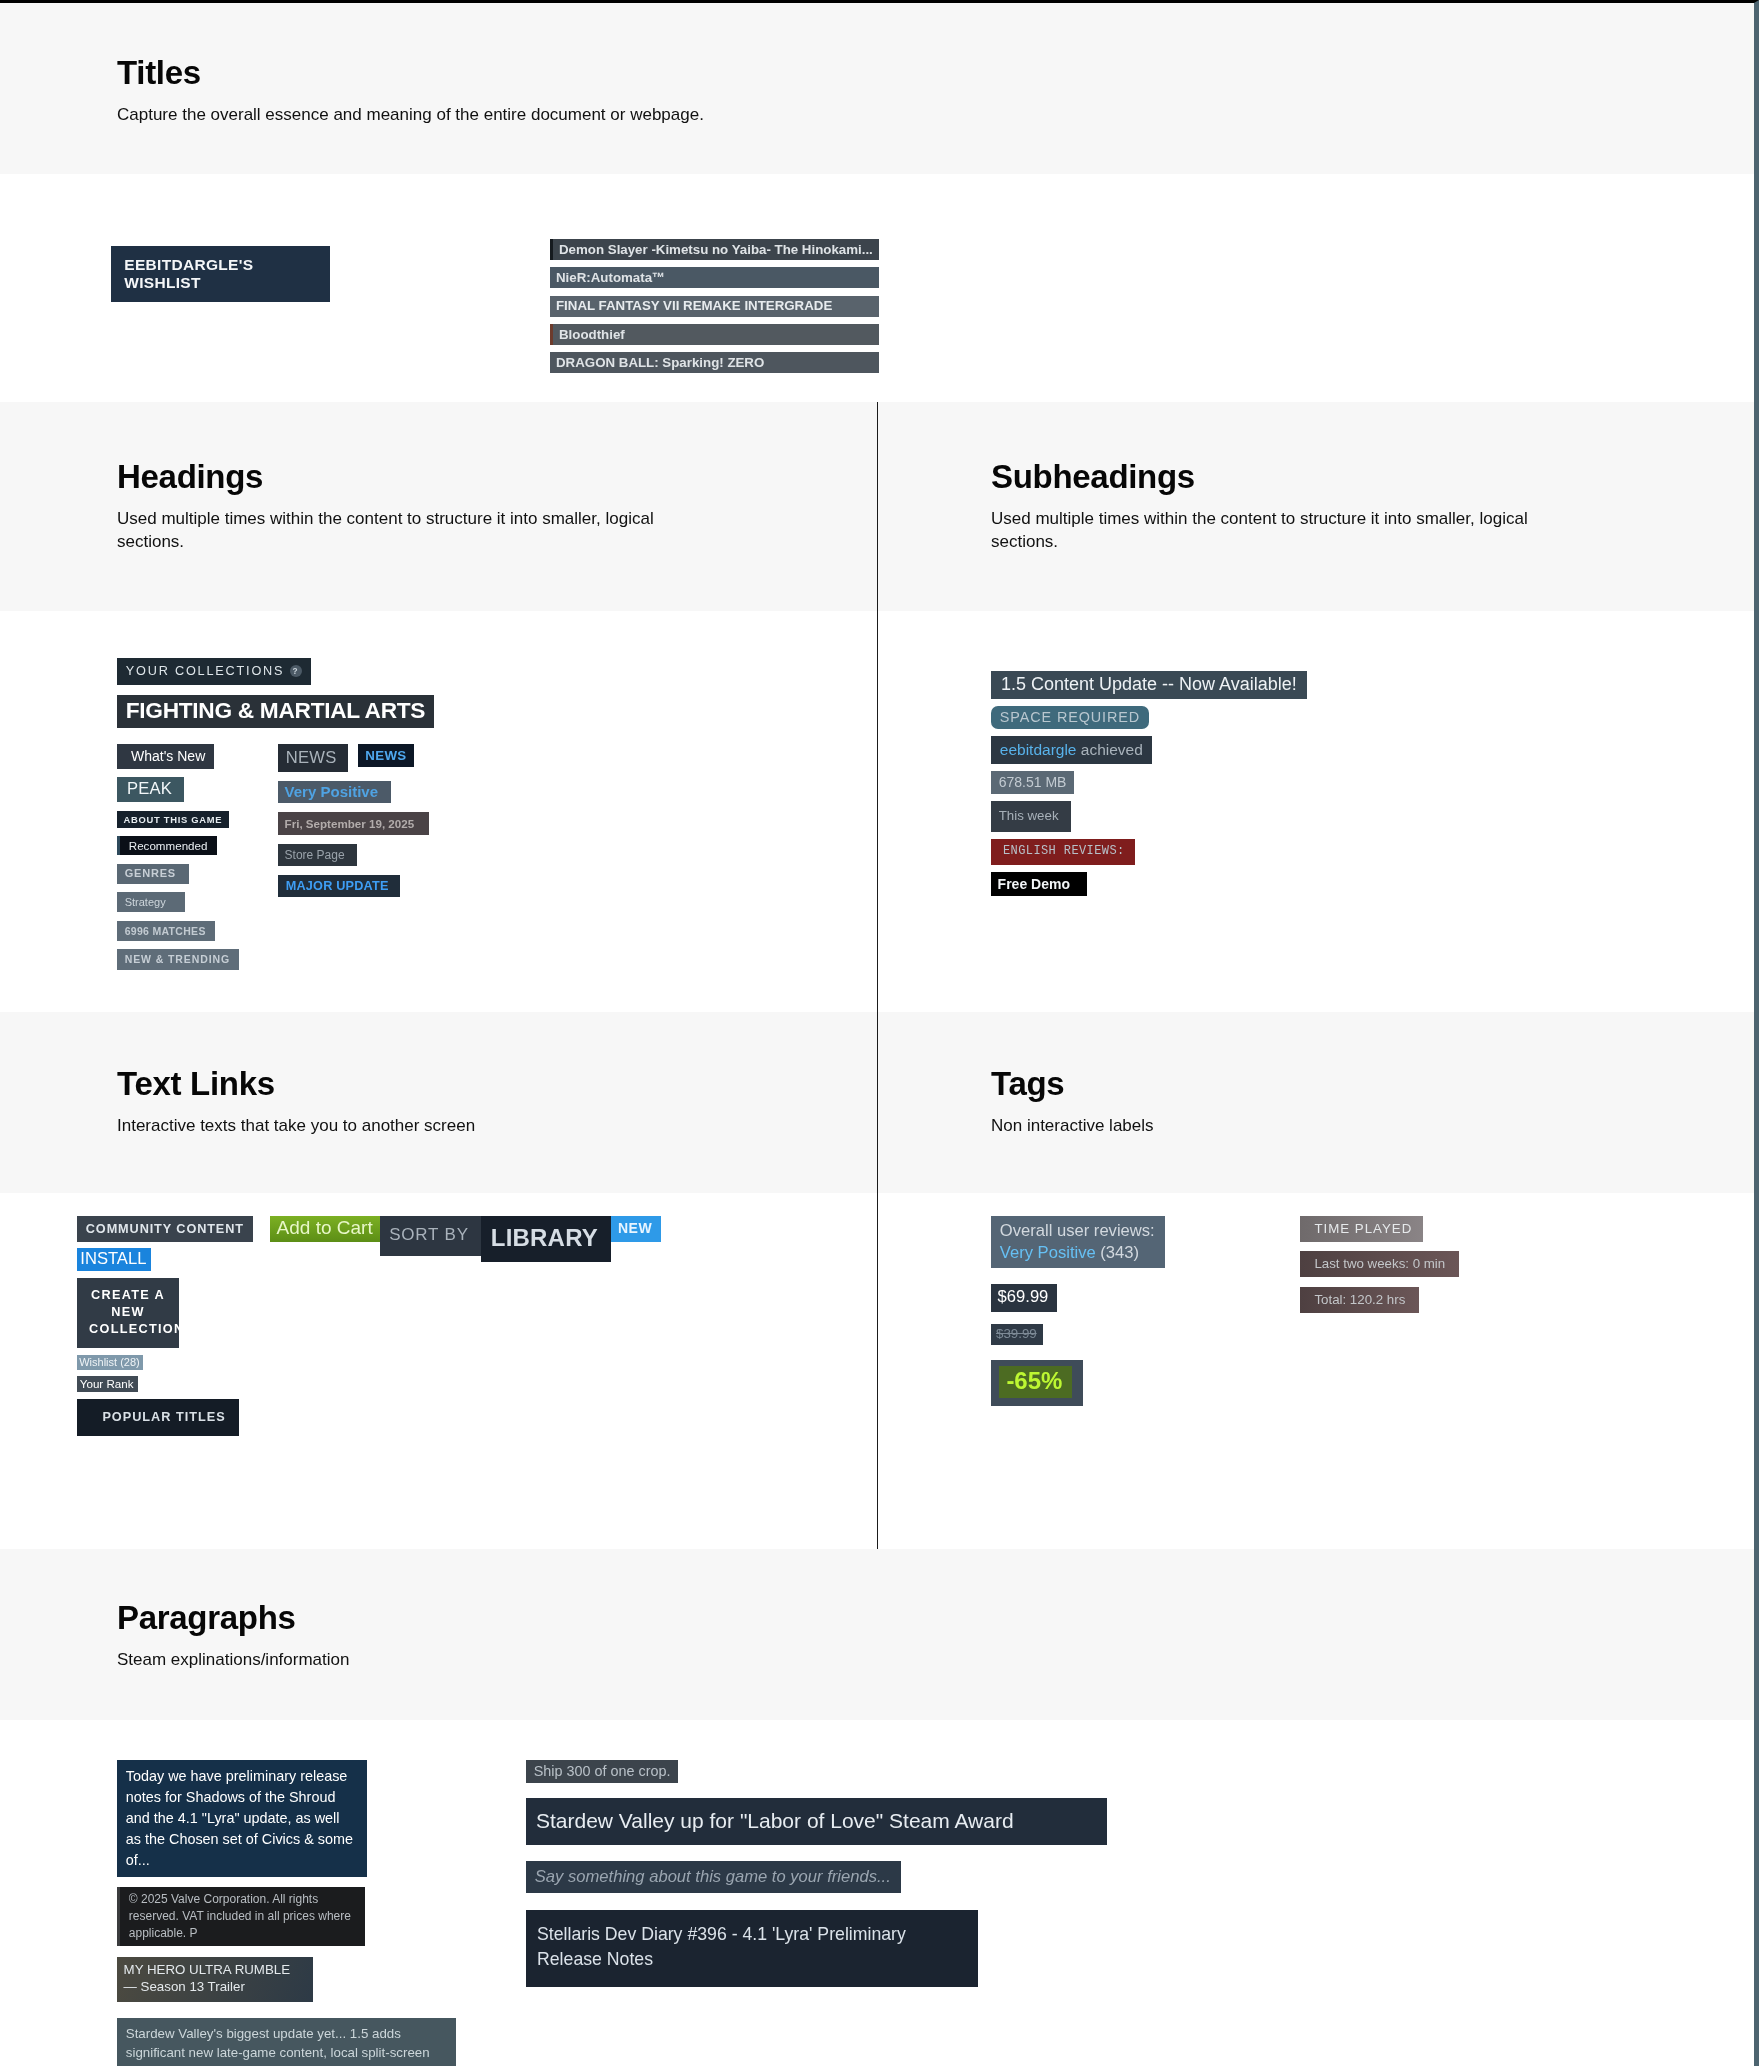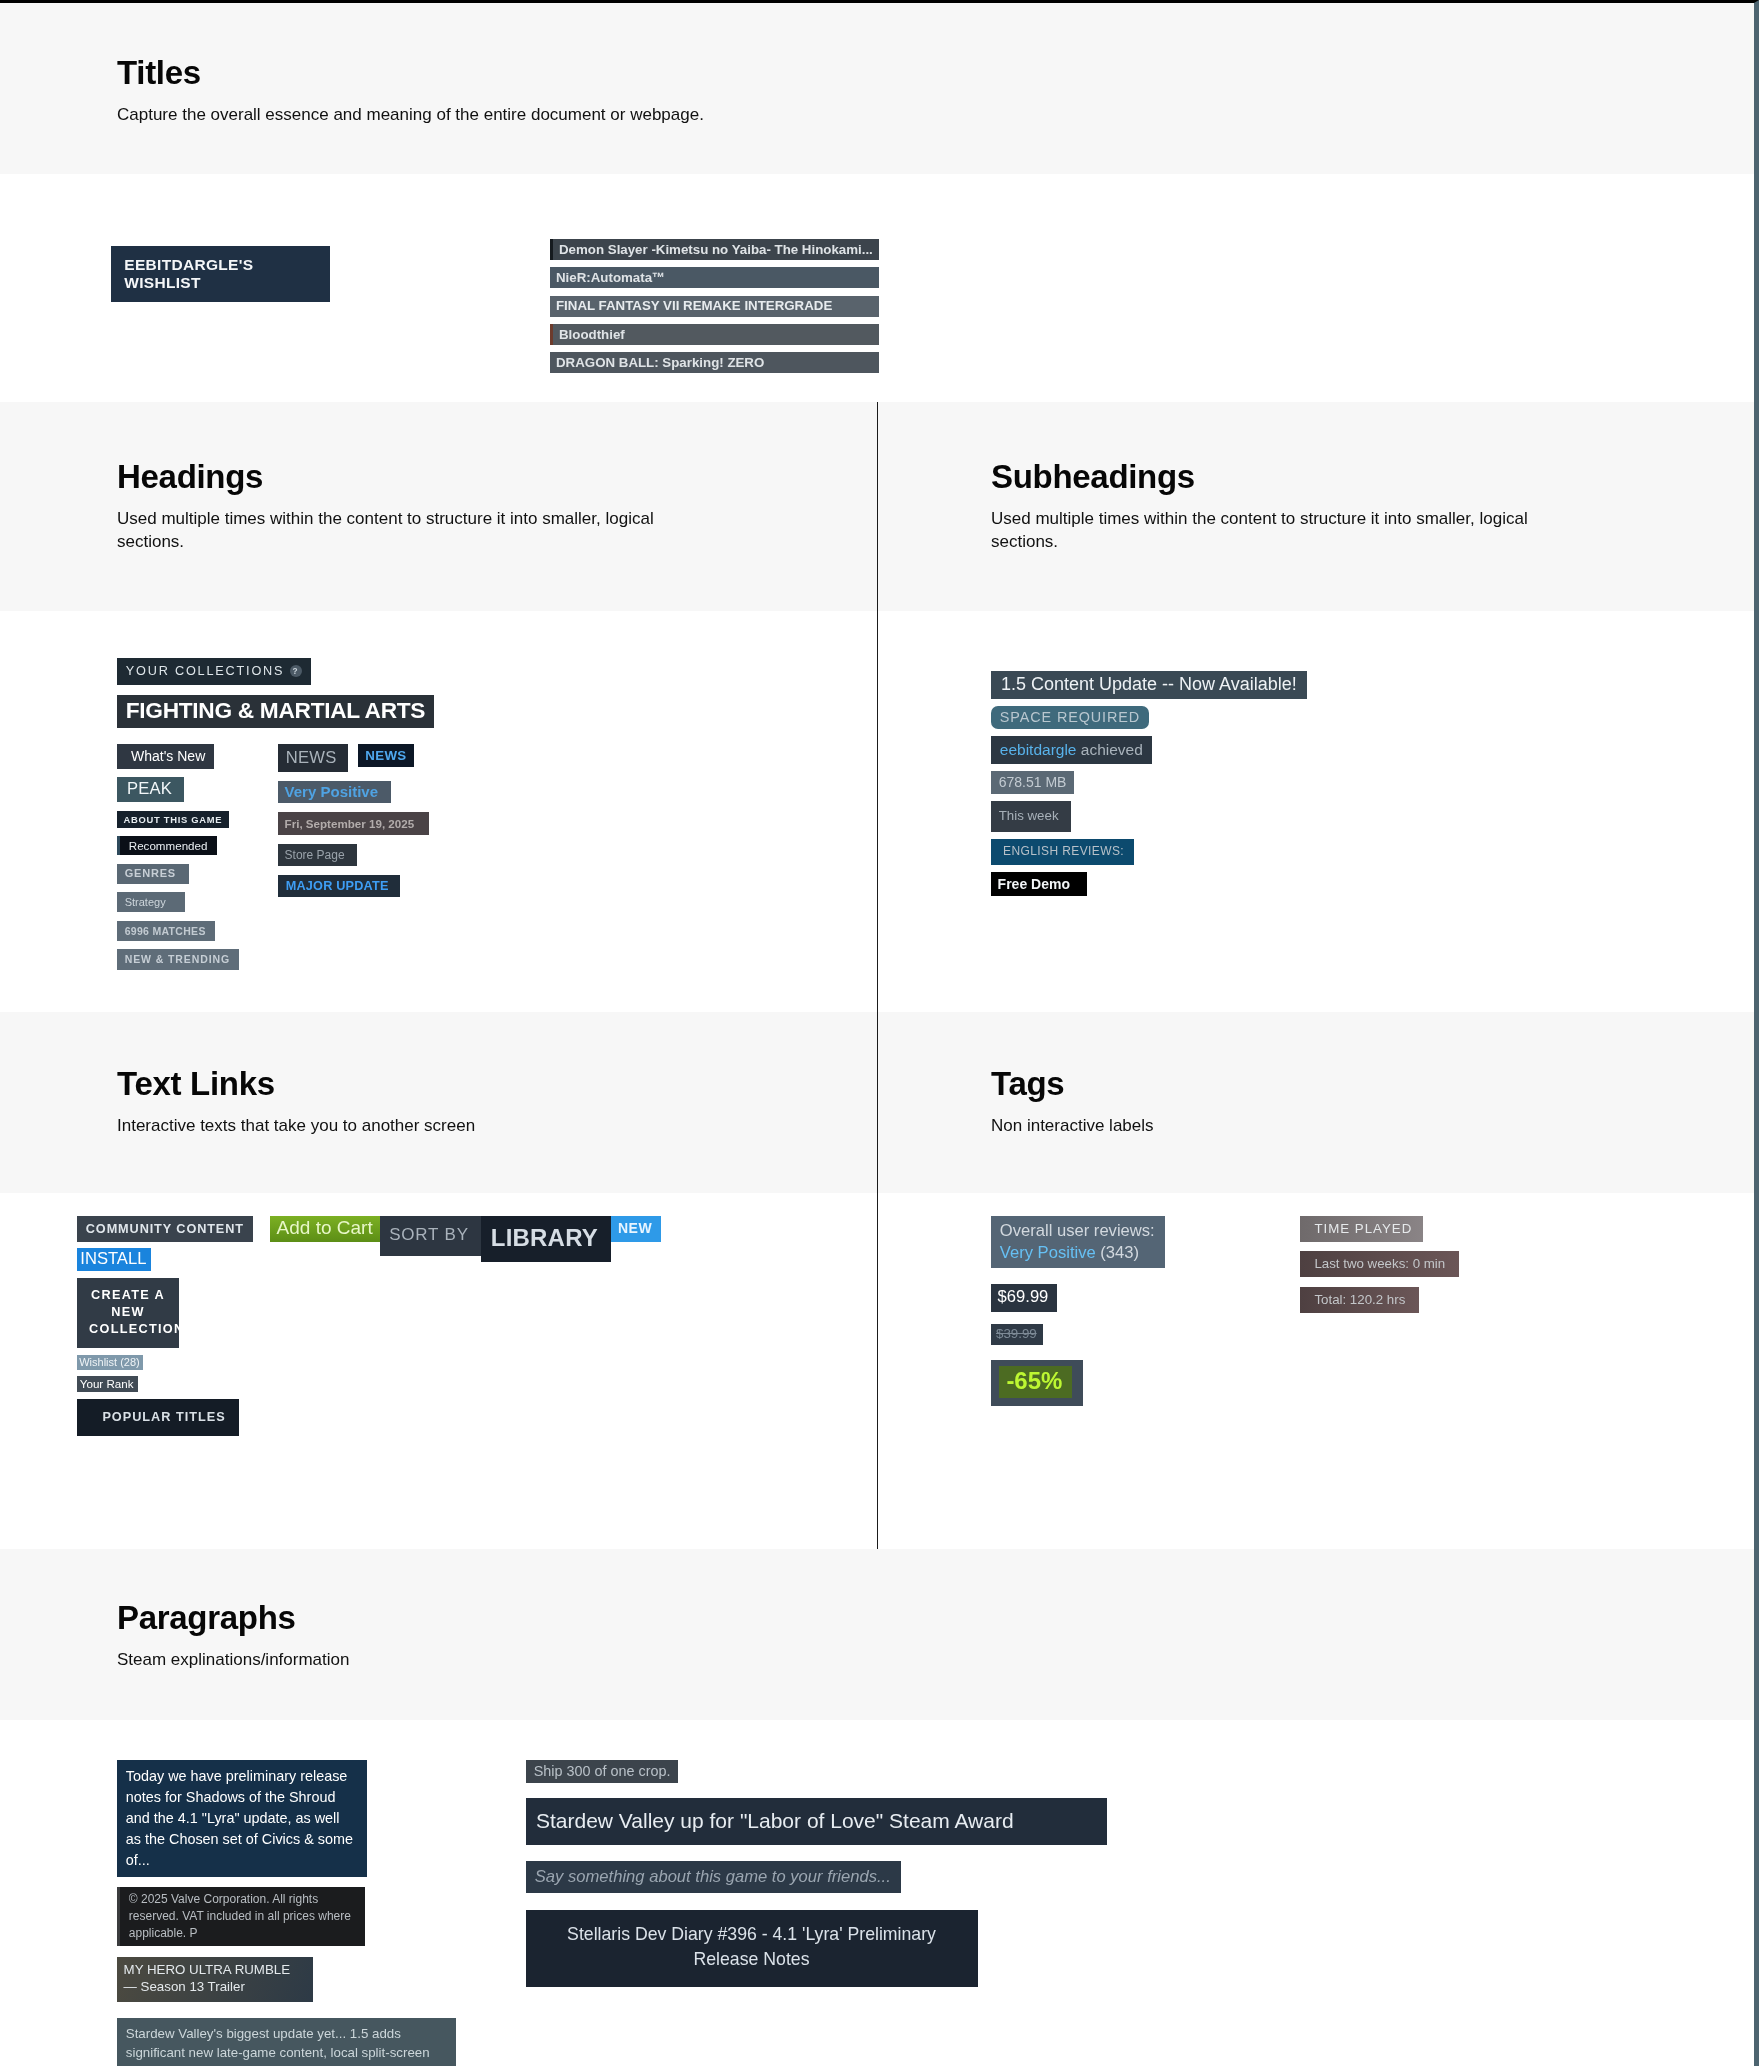--- a/index.html
+++ b/index.html
@@ -77,21 +77,21 @@
   .c-majorupd{background:#202d3a;color:#3e9ef5;font-size:12.7px;font-weight:700;letter-spacing:0.2px;padding:3.9px 11px 4.4px 7.7px;}
 
   
   .s-stack{display:flex;flex-direction:column;gap:7.2px;align-items:flex-start;}
   .s-content{background:#3a4954;color:#eef2f5;font-size:18px;padding:2.8px 10px 4.4px 10px;}
   .s-space{background:#3f6a7c;color:#b9c7cf;font-size:14.4px;letter-spacing:0.9px;padding:2.8px 8.8px 3.9px 8.8px;border-radius:7px;}
   .s-ach{background:#2c3742;font-size:15.5px;padding:4.4px 8.8px 5.5px 8.8px;color:#a9b3bb;}
   .s-ach b{color:#58b2ea;font-weight:400;}
   .s-mb{background:#5b6975;color:#c3cbd2;font-size:14px;padding:2.8px 7.7px 3.9px 7.7px;}
   .s-week{background:#343c45;color:#a7b0b8;font-size:13.3px;padding:6.6px 12px 8.8px 7.7px;}
-  .s-eng{background:#0c4a6e;color:#b7c0c8;font-size:12px;letter-spacing:0.4px;padding:5.5px 10px 6.6px 12px;}
+  .s-eng{background:#7f1d1d;color:#b7c0c8;font-size:12px;letter-spacing:0.4px;padding:5.5px 10px 6.6px 12px;font-family:Liberation Mono, monospace;}
   .s-demo{background:#000000;color:#f2f5f7;font-size:14px;font-weight:700;padding:3.9px 16.6px 4.4px 6.6px;}
 
   
   .t-stackA{display:flex;flex-direction:column;gap:6.6px;align-items:flex-start;}
   .t-community{background:#3a434d;color:#e0e6eb;font-size:12.7px;font-weight:600;letter-spacing:0.9px;padding:5.5px 8.8px 6px 8.8px;}
   .t-install{background:#1a84dd;color:#ffffff;font-size:16.6px;padding:1.1px 4.4px 2.2px 3.3px;}
   .t-create{background:#313b46;color:#ffffff;font-size:12.7px;font-weight:700;letter-spacing:1.3px;line-height:1.35;
             text-align:center;padding:8.8px 12px 10px 12px;width:102px;box-sizing:border-box;}
   .t-wishlist{background:#7f99ab;color:#eef3f6;font-size:11px;padding:1.1px 3.3px 1.7px 2.2px;}
   .t-rank{background:#414b55;color:#ffffff;font-size:11.6px;padding:1.1px 4.4px 1.7px 2.8px;}
@@ -131,21 +131,21 @@
             padding:4.4px 7.7px 6.6px 6.6px;width:196px;box-sizing:border-box;margin-bottom:16px;
             background-image:linear-gradient(110deg,#4c4a40,#2d3a46);}
   .p-stardew{background:#46575f;color:#ccd6da;font-size:13.3px;line-height:1.46;
              padding:6px 8.8px 7.2px 8.8px;width:339px;box-sizing:border-box;}
   .p-ship{background:#3c444c;color:#b9c1c8;font-size:14.4px;padding:2.8px 7.7px 3.9px 7.7px;margin-bottom:15.5px;}
   .p-award{background:#222d3b;color:#e7ecf1;font-size:21px;line-height:1.42;
            padding:7.7px 11px 9.4px 10px;width:581px;box-sizing:border-box;margin-bottom:16px;}
   .p-say{background:#2c3947;color:#9aa5b0;font-size:16.6px;font-style:italic;
          padding:5.5px 10px 6.6px 8.8px;margin-bottom:16.6px;}
   .p-stellaris{background:#1b2430;color:#dbe2e9;font-size:17.7px;line-height:1.4;
-               padding:12px 12px 15.5px 11px;width:452px;box-sizing:border-box;text-align:center;}
+               padding:12px 12px 15.5px 11px;width:452px;box-sizing:border-box;}
 </style>
 </head>
 <body>
 
 <div class="band" style="padding:53px 0 48px 0;">
   <div class="pad-l">
     <h1 class="sec-title">Titles</h1>
     <p class="sec-desc">Capture the overall essence and meaning of the entire document or webpage.</p>
   </div>
 </div>

